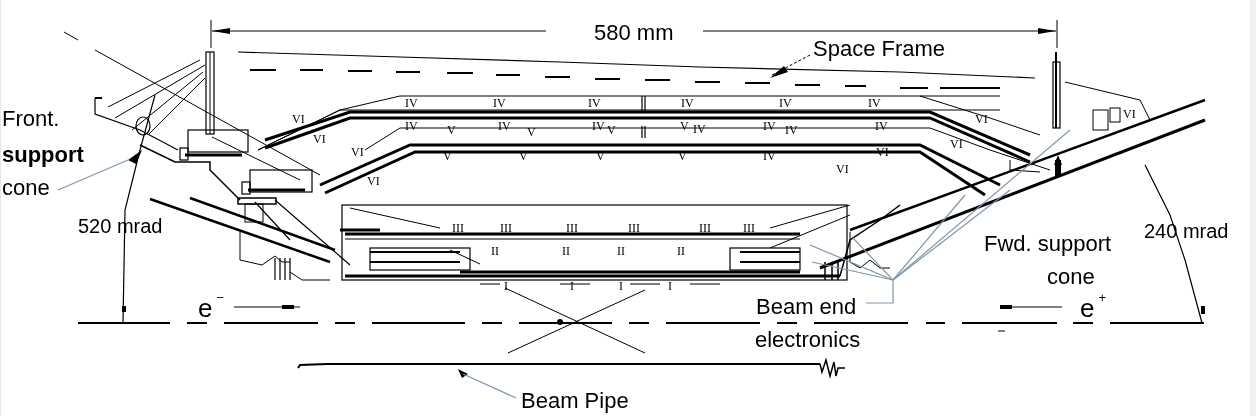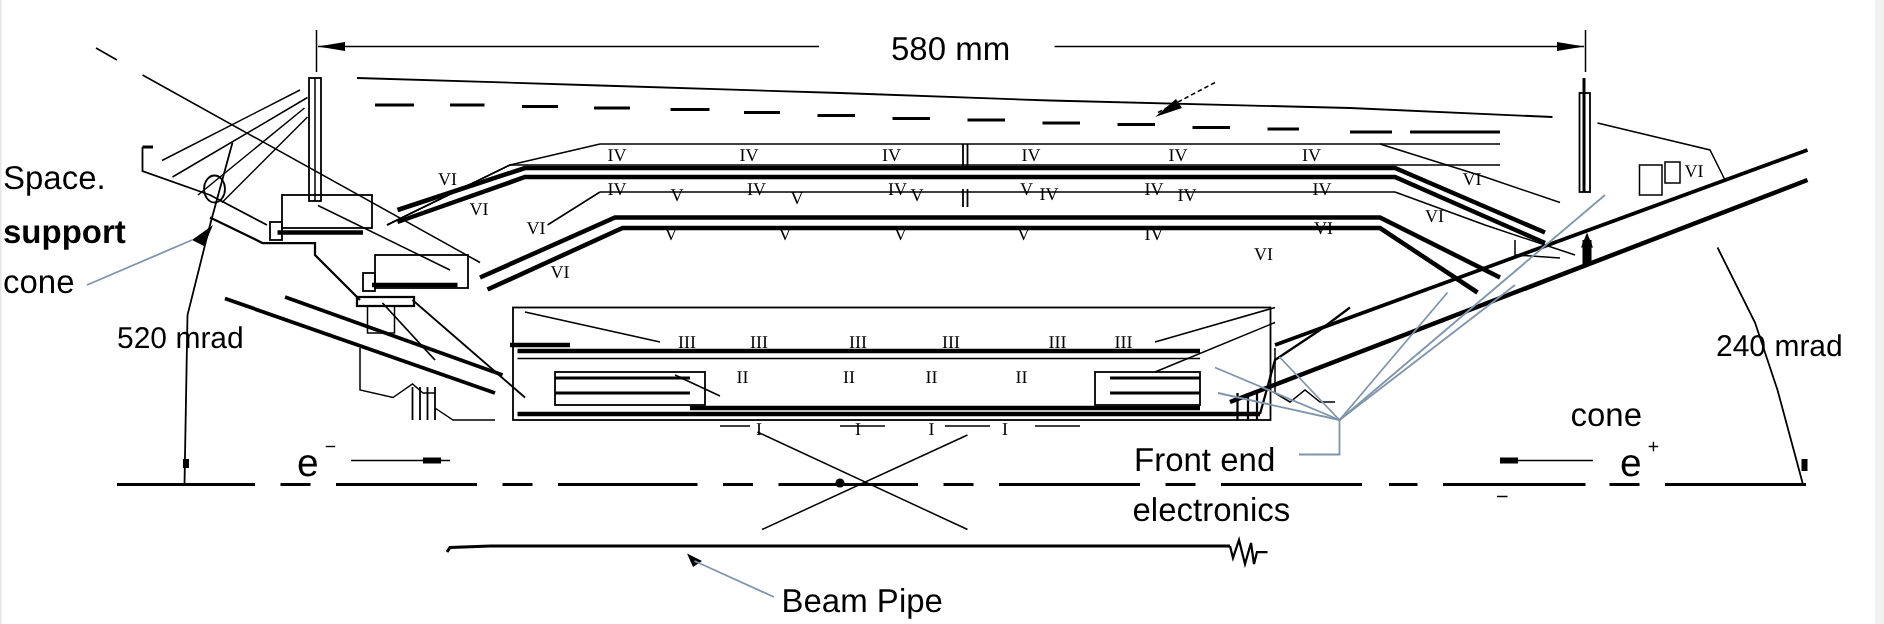--- a/index.html
+++ b/index.html
@@ -204,31 +204,33 @@
         <line x1="810" y1="245" x2="893" y2="280"></line>
         <line x1="812" y1="262" x2="893" y2="280"></line>
         <line x1="893" y1="280" x2="965" y2="195"></line>
         <line x1="893" y1="280" x2="1010" y2="190"></line>
         <line x1="893" y1="280" x2="1070" y2="130"></line>
       </g>
     </g>
   </svg>
 
   <div class="lbl big" style="left:554px; top:22px;margin-left:40px;">580 mm</div>
-
-  <div class="lbl big" style="left:2px; top:108px;">Space.</div>
+  <div class="lbl big" style="left:813px; top:38px;">Space Frame</div>
+
+  <div class="lbl big" style="left:2px; top:108px;">Front.</div>
   <div class="lbl big" style="left:2px; top:144px;font-weight:bold;">support</div>
   <div class="lbl big" style="left:2px; top:177px;">cone</div>
 
   <div class="lbl mid" style="left:78px; top:216px;text-align:center;">520 mrad</div>
   <div class="lbl mid" style="left:1144px; top:221px;">240 mrad</div>
 
+  <div class="lbl big" style="left:984px; top:233px;">Fwd. support</div>
   <div class="lbl big" style="left:1047px; top:266px;">cone</div>
 
-  <div class="lbl big" style="left:756px; top:296px;">Front end</div>
+  <div class="lbl big" style="left:756px; top:296px;">Beam end</div>
   <div class="lbl big" style="left:521px; top:390px;">Beam Pipe</div>
 
   <div class="lbl big" style="left:755px; top:329px;">electronics</div>
 
   <div class="lbl big" style="left:198px; top:295px; font-size:26px;"><span>e</span><span class="sup">−</span></div>
   <div class="lbl big" style="left:1080px; top:295px; font-size:26px;"><span>e</span><span class="sup">+</span></div>
 
   <div>
     <span class="roman" style="left:405px; top:97px;">IV</span>
     <span class="roman" style="left:493px; top:97px;">IV</span>

